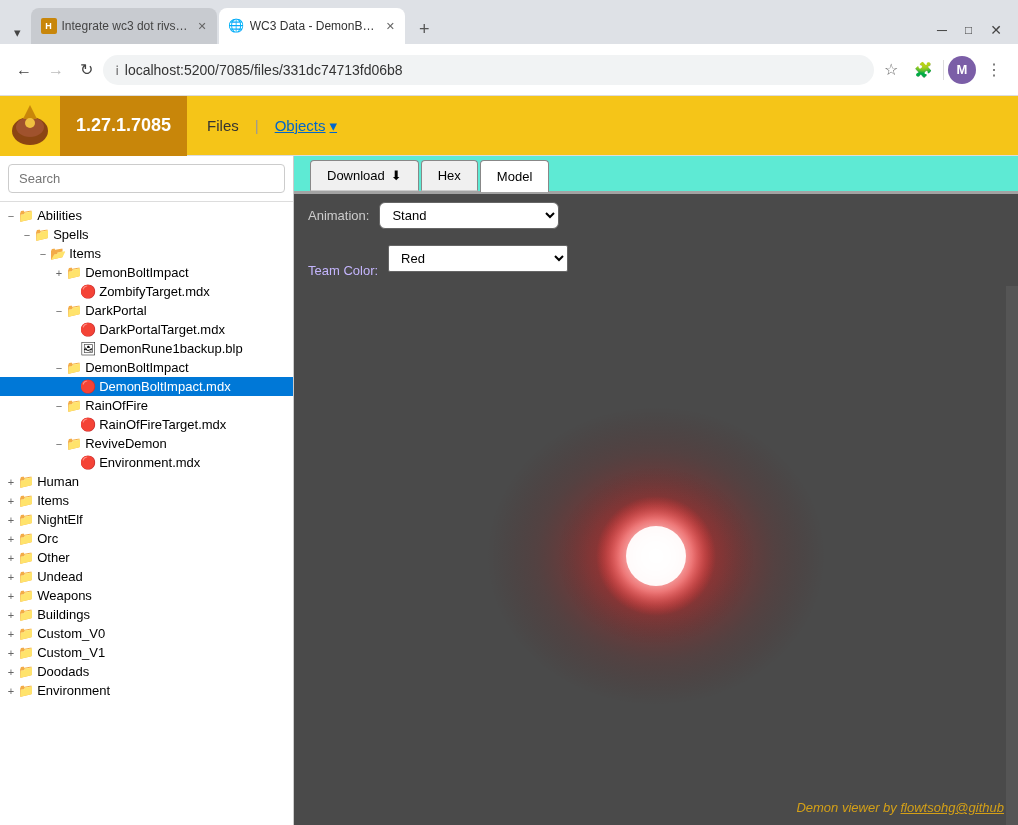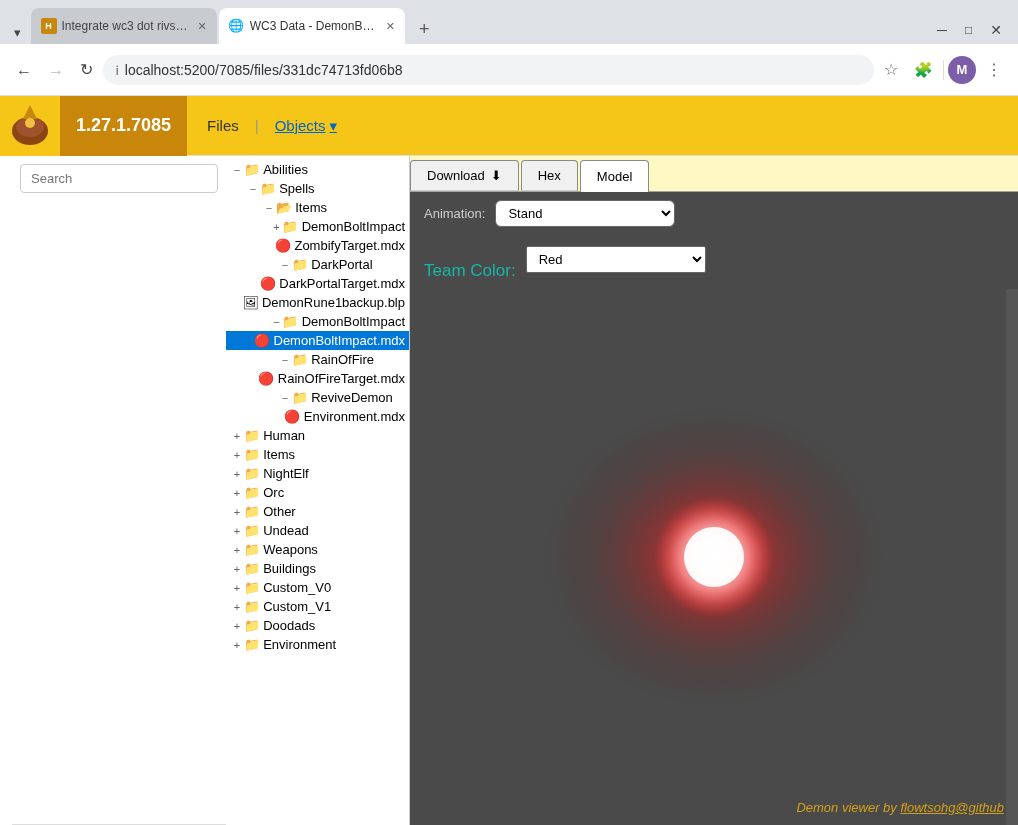--- a/index.html
+++ b/index.html
@@ -68,21 +68,21 @@
     <span style="color:#999;font-size:15px;">|</span>
     <button style="display:flex;align-items:center;gap:4px;color:#0066cc;cursor:pointer;text-decoration:underline;font-size:15px;background:none;border:none;">
       <span>Objects</span>
       <span>▾</span>
     </button>
   </div>
 </div>
 
 <div style="display:flex;height:calc(825px - 44px - 52px - 60px);">
 
-  <div style="width:410px;border-right:1px solid #ccc;background:#fff;display:flex;position:relative;padding-left:12px;">
+  <div style="width:294px;border-right:1px solid #ccc;background:#fff;display:flex;flex-direction:column;position:relative;">
     <div style="padding:8px;border-bottom:1px solid #ddd;">
       <input style="width: 100%; padding: 6px 10px; border: 1px solid rgb(204, 204, 204); border-radius: 4px; font-size: 13px; outline: none;" placeholder="Search">
     </div>
     <div style="flex:1;overflow-y:scroll;padding:4px 0;">
 
       <div style="display:flex;align-items:center;padding:2px 4px;cursor:pointer;white-space:nowrap;user-select:none;">
         <span style="display:inline-block;width:0px;"></span>
         <span style="display:inline-block;width:14px;text-align:center;font-size:11px;color:#666;">−</span>
         <span style="display:inline-block;margin-right:3px;font-size:13px;">📁</span>
         <span>Abilities</span>
@@ -261,21 +261,21 @@
         <span style="display:inline-block;width:14px;text-align:center;font-size:11px;color:#666;">+</span>
         <span style="display:inline-block;margin-right:3px;font-size:13px;">📁</span>
         <span>Environment</span>
       </div>
 
     </div>
   </div>
 
   <div style="flex:1;display:flex;flex-direction:column;background:#fff;position:relative;">
 
-    <div style="display:flex;border-bottom:1px solid #a3a3a3;padding-left:0;background:#fef9c3;">
+    <div style="display:flex;border-bottom:3px solid #a3a3a3;padding-left:16px;background:#5eead4;">
       <div style="display:flex;align-items:center;gap:6px;padding:7px 16px;cursor:pointer;border:1px solid #888;border-bottom:1px solid #ccc;margin-right:2px;background:#f0f0f0;font-size:13px;border-radius:4px 4px 0 0;margin-top:4px;">
         <span>Download</span>
         <span>⬇</span>
       </div>
       <div style="display:flex;align-items:center;padding:7px 16px;cursor:pointer;border:1px solid #888;border-bottom:1px solid #ccc;margin-right:2px;background:#f0f0f0;font-size:13px;border-radius:4px 4px 0 0;margin-top:4px;">
         <span>Hex</span>
       </div>
       <div style="display:flex;align-items:center;padding:7px 16px;cursor:pointer;border:1px solid #888;border-bottom:none;margin-right:2px;background:#ffffff;font-size:13px;border-radius:4px 4px 0 0;margin-top:4px;margin-bottom:-1px;z-index:1;">
         <span>Model</span>
       </div>
@@ -289,21 +289,21 @@
           <option>Stand</option>
           <option>Walk</option>
           <option>Attack</option>
           <option>Death</option>
           <option>Decay</option>
           <option>Spell</option>
           <option>Portrait</option>
         </select>
       </div>
       <div style="display:flex;align-items:center;gap:10px;padding:2px 14px 8px 14px;background:#4a4a4a;z-index:2;flex-shrink:0;">
-        <span style="color:#14b8a6;font-size:17px;margin-top:24px;">Team Color:</span>
+        <span style="color:#c4b5fd;font-size:13px;margin-top:24px;">Team Color:</span>
         <select style="padding:4px 8px;font-size:13px;border:1px solid #666;background:#fff;border-radius:2px;min-width:180px;">
           <option>Red</option>
           <option>Blue</option>
           <option>Teal</option>
           <option>Purple</option>
           <option>Yellow</option>
           <option>Orange</option>
           <option>Green</option>
           <option>Pink</option>
           <option>Gray</option>

